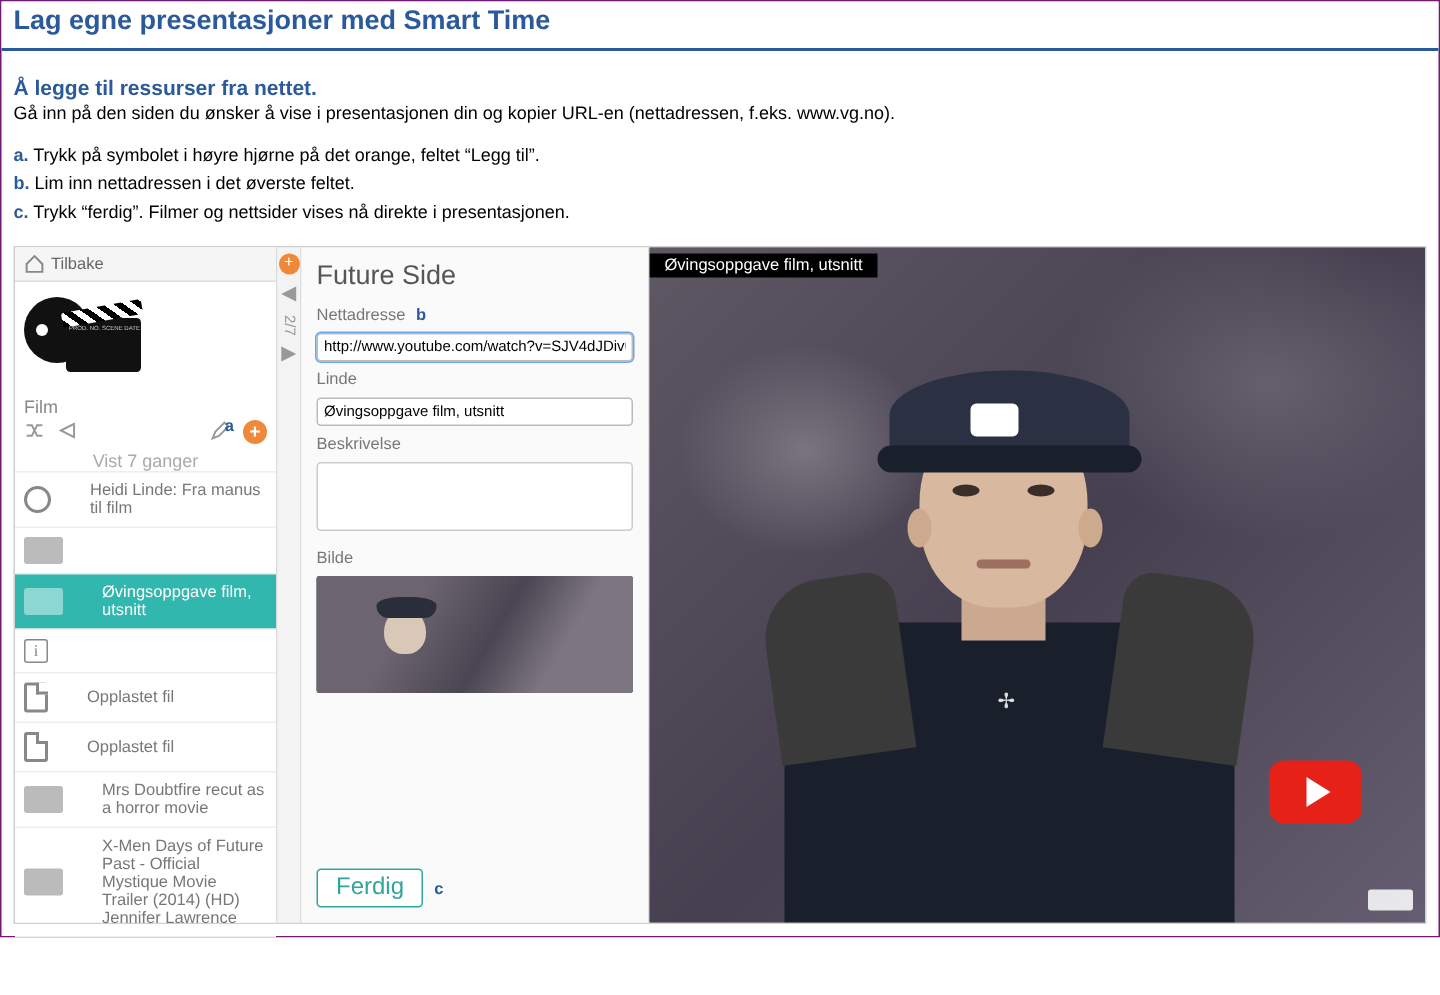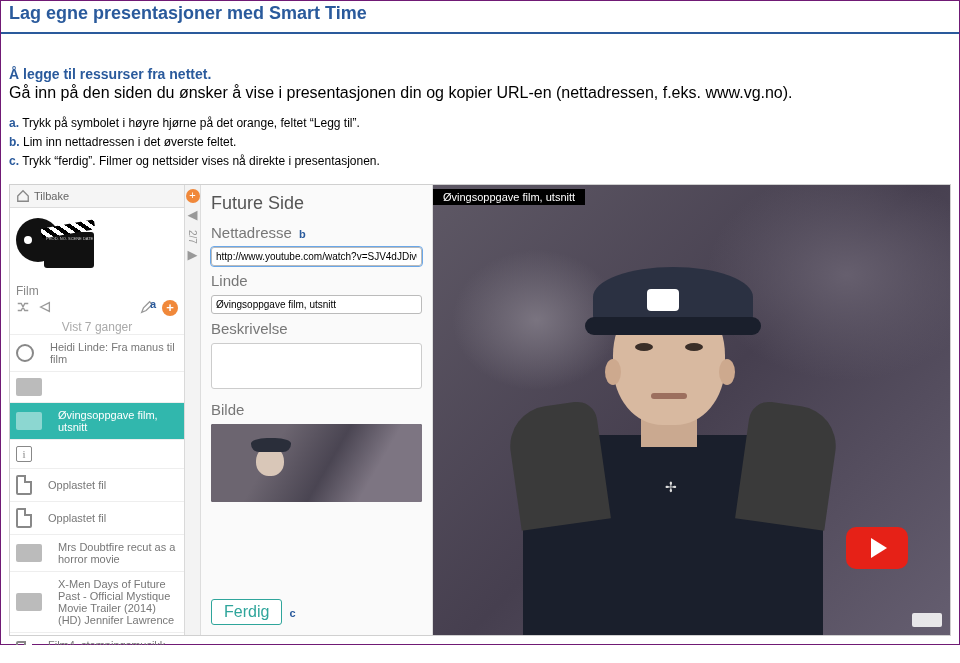--- a/index.html
+++ b/index.html
@@ -1,22 +1,22 @@
 <!DOCTYPE html>
 <html><head>
 <meta charset="utf-8">
 <style>
   * { margin: 0; padding: 0; box-sizing: border-box; }
   body { font-family: Arial, Helvetica, sans-serif; background: #fff; width: 960px; }
   .pagebox { border: 1px solid #701a75; margin: 0; }
   .title-band { background: #fff; border-bottom: 2px solid #2a5a9c; padding: 2px 8px 8px 8px; }
   .title-band h1 { color: #2a5a9c; font-size: 18px; font-weight: bold; }
-  .content-pad { padding: 32px 8px 8px 8px; }
+  .content-pad { padding: 16px 8px 8px 8px; }
   .heading-blue { color: #2a5a9c; font-weight: bold; font-size: 14px; margin-bottom: 2px; }
-  .intro { font-size: 16px; margin-bottom: 12px; }
+  .intro { font-size: 12px; margin-bottom: 12px; }
   .steps { font-size: 12px; line-height: 1.6; margin-bottom: 12px; }
   .bold-blue-letter { color: #2a5a9c; font-weight: bold; }
 
   
   .app-shot { border: 1px solid #d0d0d0; background: #fff; display: flex; height: 452px; font-size: 11px; color: #555; }
   
   .left { width: 175px; border-right: 1px solid #d9d9d9; background: #fff; display: flex; flex-direction: column; }
   .tilbake { background: #f5f5f5; border-bottom: 1px solid #ddd; padding: 4px 6px; color: #666; display: flex; align-items: center; gap: 4px; }
   .film-tile { padding: 6px; position: relative; }
   .clap { width: 80px; height: 60px; position: relative; }
@@ -26,39 +26,39 @@
   .board { width: 50px; height: 36px; background: #111; position: absolute; left: 28px; top: 18px; border-radius: 3px; }
   .board::before { content:""; position:absolute; top:-8px; left:-3px; width:54px; height:10px; background:repeating-linear-gradient(45deg,#000 0 4px,#fff 4px 8px); transform:rotate(-10deg); border-radius:2px; }
   .board-lines { position:absolute; left:30px; top:22px; color:#ccc; font-size:4px; line-height:5px; }
   .film-cap { padding: 4px 6px 2px 6px; color: #888; font-size: 12px; }
   .film-actions { display:flex; gap:8px; padding: 0 6px 6px 6px; color:#888; position:relative; }
   .film-actions .spacer { flex:1; }
   .ic { width:14px; height:14px; display:inline-block; vertical-align:middle; }
   .a-label { position:absolute; right:28px; top:-2px; font-weight:bold; color:#2a5a9c; font-size:11px; }
   .plus-circle { width:16px; height:16px; border-radius:50%; background:#f0883a; color:#fff; font-weight:bold; text-align:center; line-height:15px; font-size:13px; display:inline-block; }
   .under-sm { font-size: 12px; color:#aaa; text-align:center; margin-top:-2px; }
-  .left-item { display:flex; align-items:center; gap:16px; padding:6px 6px; border-top:1px solid #eee; color:#777; }
+  .left-item { display:flex; align-items:center; gap:26px; padding:6px 6px; border-top:1px solid #eee; color:#777; }
   .left-item .thumb { width:26px; height:18px; background:#bbb; border-radius:2px; flex:none; }
   .globe-ic { width:18px; height:18px; border:2px solid #888; border-radius:50%; position:relative; flex:none; }
   .file-ic { width:16px; height:20px; border:2px solid #888; border-radius:2px; position:relative; flex:none; }
   .file-ic::after { content:""; position:absolute; right:-2px; top:-2px; width:6px; height:6px; background:#fff; border-left:2px solid #888; border-bottom:2px solid #888; }
   .info-ic { width:16px; height:16px; border:1px solid #888; color:#888; border-radius:2px; text-align:center; line-height:14px; font-family:serif; flex:none; }
   .selected-row { background:#31b7ad; color:#fff; }
   .selected-row .thumb { background:#8cd7d1; }
 
   
   .gutter { width:16px; background:#f3f3f3; border-right:1px solid #ddd; display:flex; flex-direction:column; align-items:center; padding-top:4px; gap:4px; color:#999; }
   .gutter .arrow { font-size:13px; }
   .gutter .ctr { writing-mode: vertical-rl; font-size:10px; margin-top:4px; }
   .gutter .plus { width:14px; height:14px; border-radius:50%; background:#f0883a; color:#fff; text-align:center; line-height:13px; font-size:11px; }
 
   
   .editor { width: 232px; background:#fafafa; border-right:1px solid #ddd; padding:8px 10px 10px 10px; display:flex; flex-direction:column; gap:6px; }
   .editor h2 { font-size:18px; color:#555; font-weight:normal; margin-bottom:4px; }
-  .editor label { font-size:15px; color:#777; }
+  .editor label { font-size:11px; color:#777; }
   .blet { color:#2a5a9c; font-weight:bold; margin-left:4px; font-size:11px; }
   .editor input[type=text] { width:100%; padding:3px 4px; font-size:10px; border:1px solid #bbb; border-radius:3px; background:#fff; }
   .editor .url { outline:1px solid #6aa7e8; }
   .desc-box { height:46px; background:#fff; border:1px solid #ccc; border-radius:3px; }
   .bilde-label { margin-top:6px; }
   .bilde-thumb { width:100%; height:78px; background:#3b3643; position:relative; border-radius:2px; overflow:hidden; }
   .bilde-thumb .rock { position:absolute; inset:0; background:linear-gradient(120deg,#6c6570 30%,#4a4552 55%,#7d7582 75%); }
   .bilde-thumb .face { position:absolute; left:45px; top:22px; width:28px; height:30px; background:#d9c7b8; border-radius:50% 50% 45% 45%; }
   .bilde-thumb .cap { position:absolute; left:40px; top:14px; width:40px; height:14px; background:#2a2e3a; border-radius:40% 40% 8px 8px; }
   .ferdig-row { margin-top:auto; padding-top:8px; }

